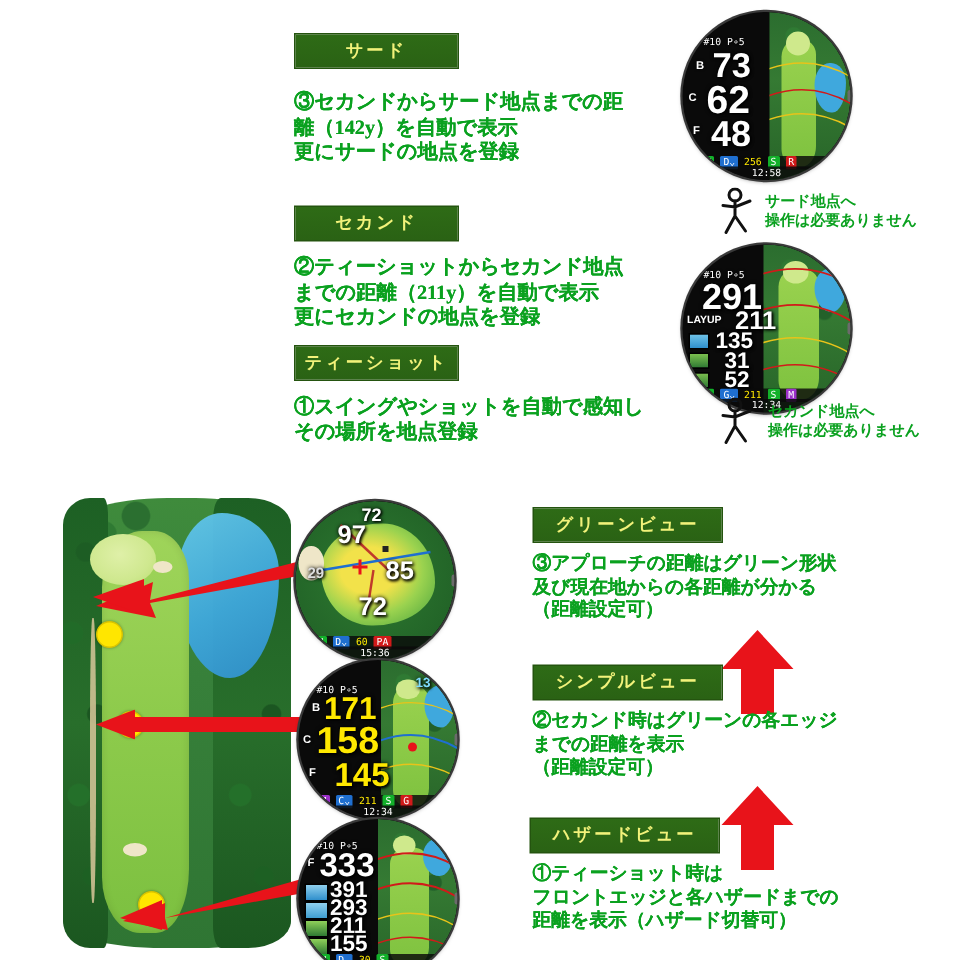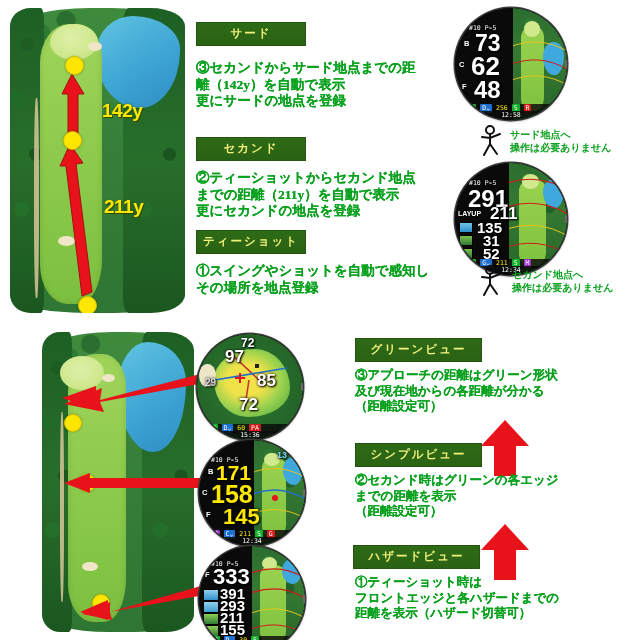--- a/index.html
+++ b/index.html
@@ -202,45 +202,20 @@
   .uparrow{position:absolute;}
 
   
   .ptr{position:absolute;}
 </style>
 </head>
 <body>
 
 <div class="stage">
 
-  <div class="course" style="left:10px;top:8px;width:175px;height:305px;">
-    <div class="rough"></div>
-    <div class="treeband" style="left:0;width:34px;border-radius:60% 10% 10% 60%/6% 4% 4% 6%;"></div>
-    <div class="treeband" style="right:0;width:62px;border-radius:10% 55% 55% 10%/5% 6% 6% 5%;"></div>
-    <div class="water" style="left:86px;top:8px;width:84px;height:92px;"></div>
-    <div class="fairway" style="left:30px;top:16px;width:62px;height:280px;"></div>
-    <div class="green" style="left:40px;top:16px;width:48px;height:36px;"></div>
-    <div class="bunker" style="left:78px;top:34px;width:14px;height:9px;"></div>
-    <div class="bunker" style="left:48px;top:228px;width:17px;height:10px;"></div>
-    <div class="cartpath" style="left:24px;top:90px;width:5px;height:200px;"></div>
-
-    <svg class="maparrow" style="left:48px;top:56px;" width="36" height="84" viewBox="0 0 36 84">
-      <polygon points="14,10 4,30 10,30 10,84 20,84 20,30 26,30" fill="#e8131a" stroke="#a50d12" stroke-width="1"></polygon>
-    </svg>
-    <svg class="maparrow" style="left:48px;top:130px;" width="52" height="160" viewBox="0 0 52 160">
-      <polygon points="12,6 2,28 8,28 24,158 34,154 18,26 25,25" fill="#e8131a" stroke="#a50d12" stroke-width="1"></polygon>
-    </svg>
-
-    <div class="dot" style="left:55px;top:48px;width:17px;height:17px;"></div>
-    <div class="dot" style="left:53px;top:123px;width:17px;height:17px;"></div>
-    <div class="dot" style="left:68px;top:288px;width:17px;height:17px;"></div>
-
-    <div class="yardlabel" style="left:92px;top:92px;">142y</div>
-    <div class="yardlabel" style="left:94px;top:188px;">211y</div>
-  </div>
 
   <div class="chip" style="left:196px;top:22px;width:108px;">サード</div>
   <div class="para" style="left:196px;top:60px;width:265px;">③セカンドからサード地点までの距
 離（142y）を自動で表示
 更にサードの地点を登録</div>
 
   <div class="chip" style="left:196px;top:137px;width:108px;">セカンド</div>
   <div class="para" style="left:196px;top:170px;width:270px;">②ティーショットからセカンド地点
 までの距離（211y）を自動で表示
 更にセカンドの地点を登録</div>

